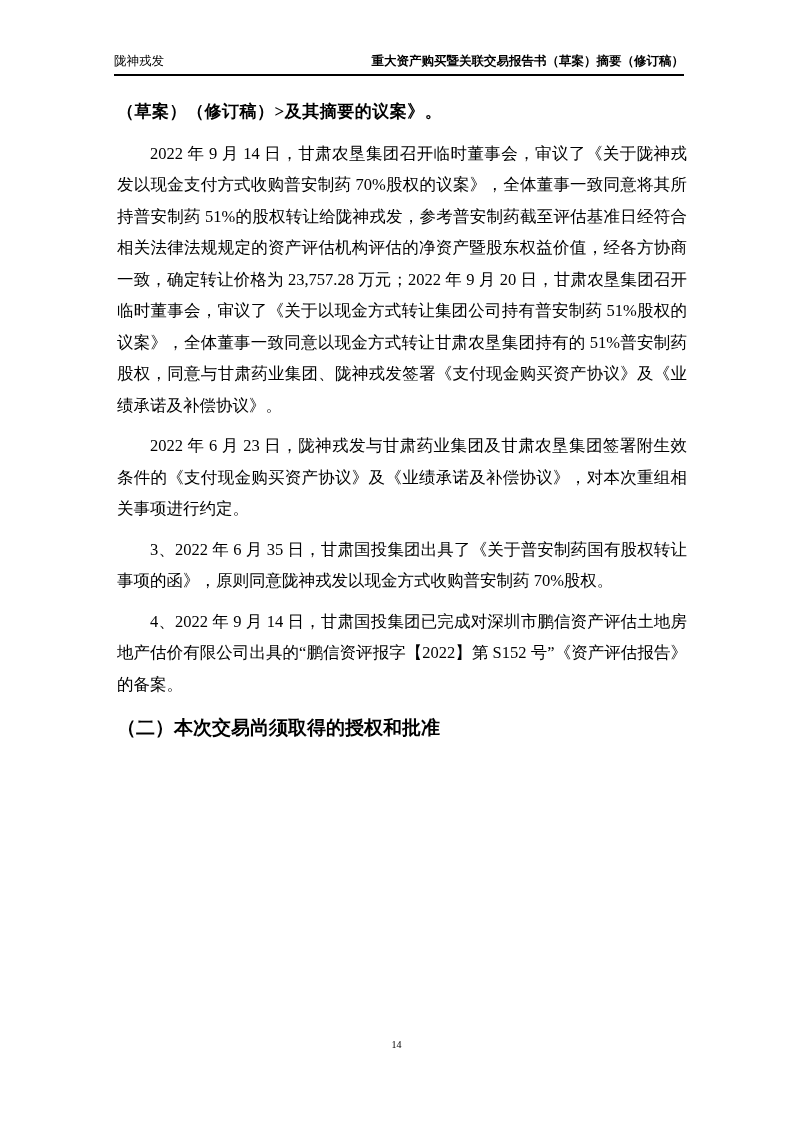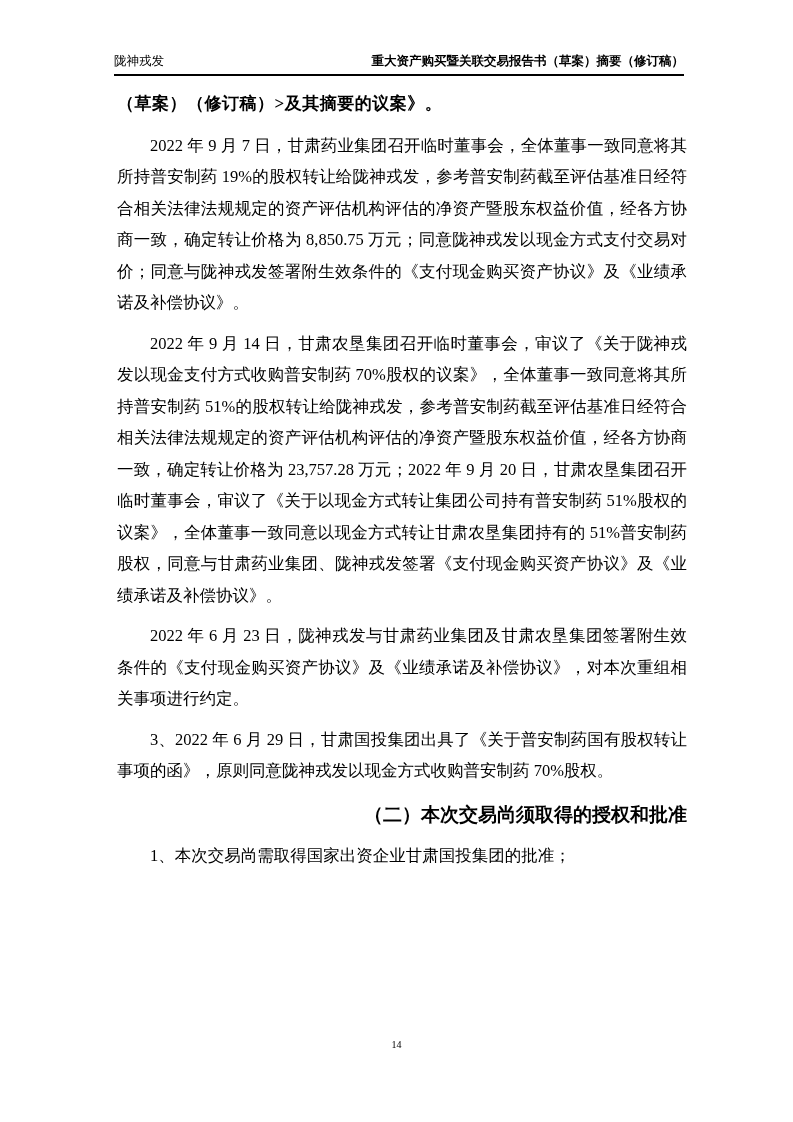--- a/index.html
+++ b/index.html
@@ -22,21 +22,21 @@
     align-items:flex-end;
     font-size:12.5px;
     line-height:16px;
     padding-bottom:5px;
     border-bottom:2px solid #000000;
   }
   .page-header .h-left { white-space:nowrap; }
   .page-header .h-right { white-space:nowrap;font-weight:bold; }
   .page-body {
     position:absolute;
-    top:88px;
+    top:96px;
     left:117px;
     width:570px;
     font-size:16.5px;
     line-height:31.5px;
     text-align:justify;
   }
   .page-body p {
     margin:0 0 9px 0;
     text-indent:2em;
   }
@@ -46,21 +46,21 @@
     letter-spacing:0.5px;
     text-indent:0;
     margin-bottom:10px;
   }
   .page-body p.heading {
     font-family:"Liberation Sans","DejaVu Sans",sans-serif;
     font-weight:bold;
     font-size:19px;
     line-height:32px;
     text-indent:0;
-    text-align:right;
+    text-align:left;
     margin:12px 0 9px 0;
   }
   .page-footer {
     position:absolute;
     top:1037px;
     left:0;
     width:100%;
     text-align:center;
     font-size:10px;
     line-height:16px;
@@ -71,25 +71,24 @@
 
 <div class="page">
 
   <header class="page-header">
     <span class="h-left">陇神戎发</span>
     <span class="h-right">重大资产购买暨关联交易报告书（草案）摘要（修订稿）</span>
   </header>
 
   <main class="page-body">
     <p class="intro">（草案）（修订稿）&gt;及其摘要的议案》。</p>
-    <p>2022 年 9 月 7 日，甘肃药业集团召开临时董事会，全体董事一致同意将其所持普安制药 19%的股权转让给陇神戎发，参考普安制药截至评估基准日经符合相关法律法规规定的资产评估机构评估的净资产暨股东权益价值，经各方协商一致，确定转让价格为 8,850.75 万元；同意陇神戎发以现金方式支付交易对价；同意与陇神戎发签署附生效条件的《支付现金购买资产协议》及《业绩承诺及补偿协议》。</p>
     <p>2022 年 9 月 14 日，甘肃农垦集团召开临时董事会，审议了《关于陇神戎发以现金支付方式收购普安制药 70%股权的议案》，全体董事一致同意将其所持普安制药 51%的股权转让给陇神戎发，参考普安制药截至评估基准日经符合相关法律法规规定的资产评估机构评估的净资产暨股东权益价值，经各方协商一致，确定转让价格为 23,757.28 万元；2022 年 9 月 20 日，甘肃农垦集团召开临时董事会，审议了《关于以现金方式转让集团公司持有普安制药 51%股权的议案》，全体董事一致同意以现金方式转让甘肃农垦集团持有的 51%普安制药股权，同意与甘肃药业集团、陇神戎发签署《支付现金购买资产协议》及《业绩承诺及补偿协议》。</p>
     <p>2022 年 6 月 23 日，陇神戎发与甘肃药业集团及甘肃农垦集团签署附生效条件的《支付现金购买资产协议》及《业绩承诺及补偿协议》，对本次重组相关事项进行约定。</p>
-    <p>3、2022 年 6 月 29 日，甘肃国投集团出具了《关于普安制药国有股权转让事项的函》，原则同意陇神戎发以现金方式收购普安制药 70%股权。</p>
+    <p>3、2022 年 6 月 35 日，甘肃国投集团出具了《关于普安制药国有股权转让事项的函》，原则同意陇神戎发以现金方式收购普安制药 70%股权。</p>
+    <p>4、2022 年 9 月 14 日，甘肃国投集团已完成对深圳市鹏信资产评估土地房地产估价有限公司出具的“鹏信资评报字【2022】第 S152 号”《资产评估报告》的备案。</p>
     <p class="heading">（二）本次交易尚须取得的授权和批准</p>
-    <p>1、本次交易尚需取得国家出资企业甘肃国投集团的批准；</p>
   </main>
 
   <footer class="page-footer">
     <span>14</span>
   </footer>
 
 </div>
 
 </body></html>

